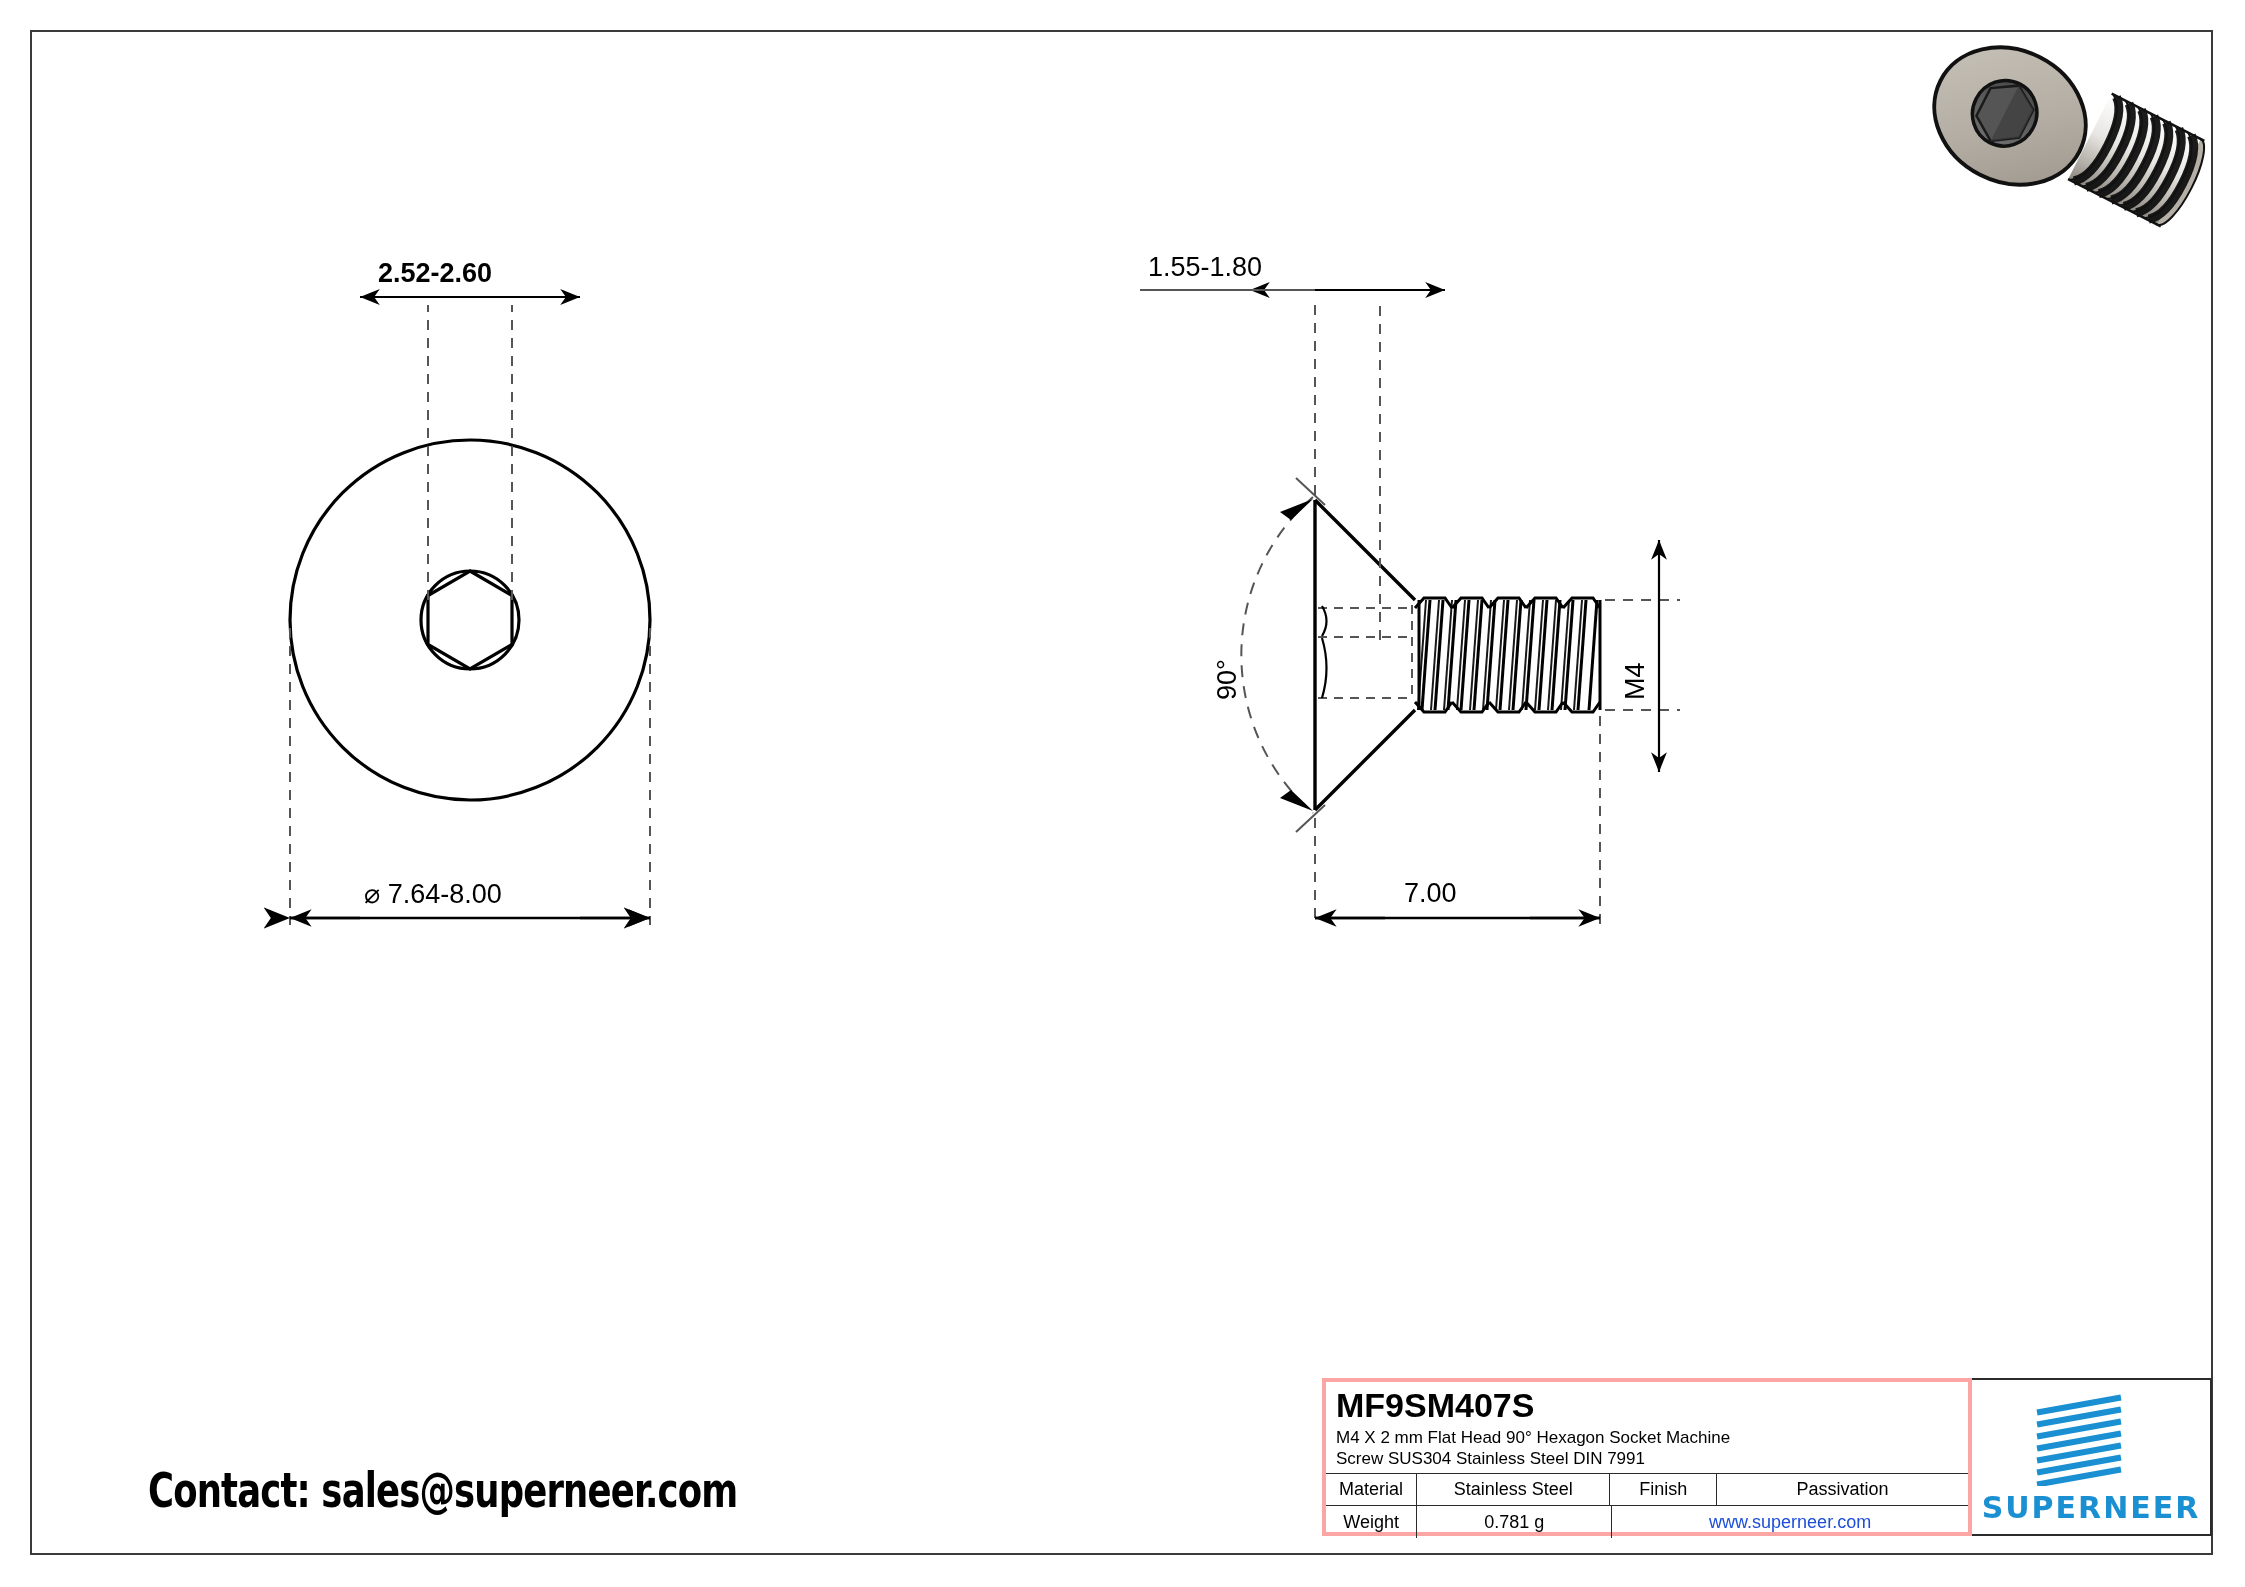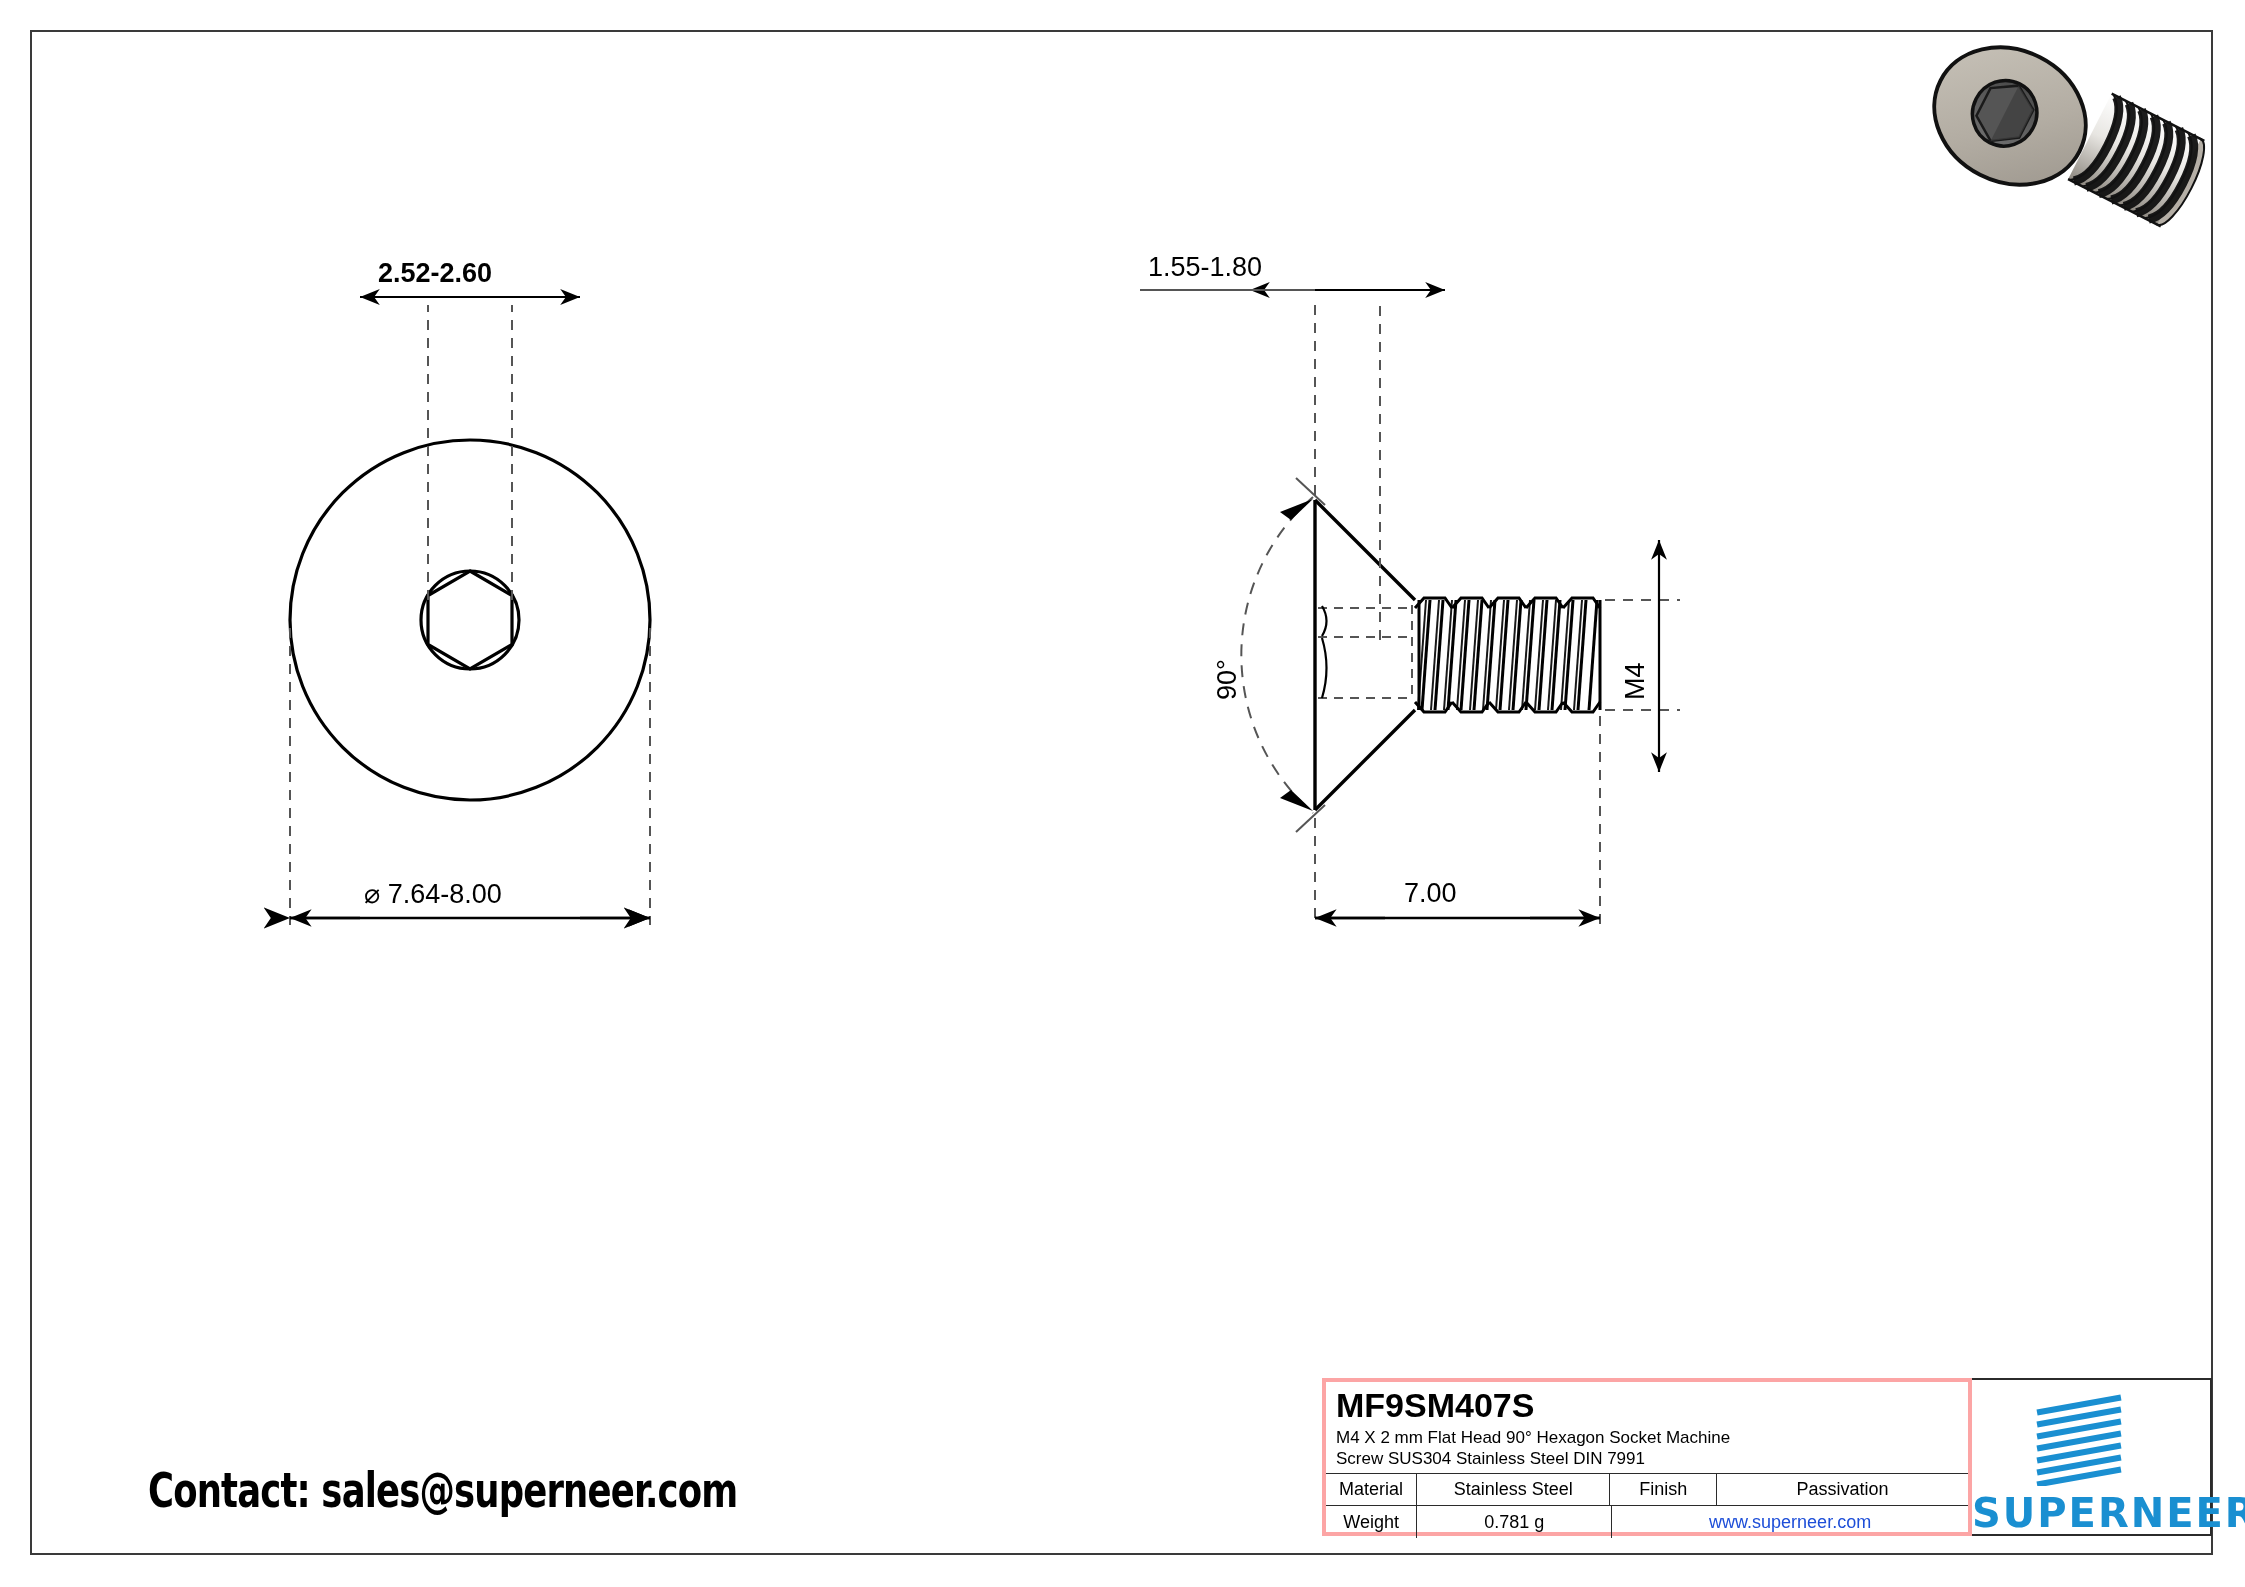--- a/index.html
+++ b/index.html
@@ -39,21 +39,21 @@
   .c-val{width:196px;text-align:center;}
   .c-fin{width:108px;}
   .c-pass{width:254px;}
   .c-web{width:358px;color:#1d4ed8;}
 
   #logobox{position:absolute;left:1972px;top:1378px;width:240px;height:158px;
            border:2px solid #2b2b2b;border-left:none;box-sizing:border-box;
            background:#fff;}
   #logomark{position:absolute;left:54px;top:14px;width:110px;height:92px;}
   #logotext{position:absolute;left:0;right:0;top:110px;text-align:center;
-            font-size:40px;font-weight:700;color:#1a8fd1;letter-spacing:2px;
+            font-size:30px;font-weight:700;color:#1a8fd1;letter-spacing:2px;
             font-family:"DejaVu Sans","Liberation Sans",sans-serif;}
 
   
   .dimtxt{position:absolute;font-size:27px;white-space:nowrap;}
   .rot90{transform:rotate(-90deg);transform-origin:left top;}
 </style>
 </head>
 <body>
 
 <div id="sheet">

